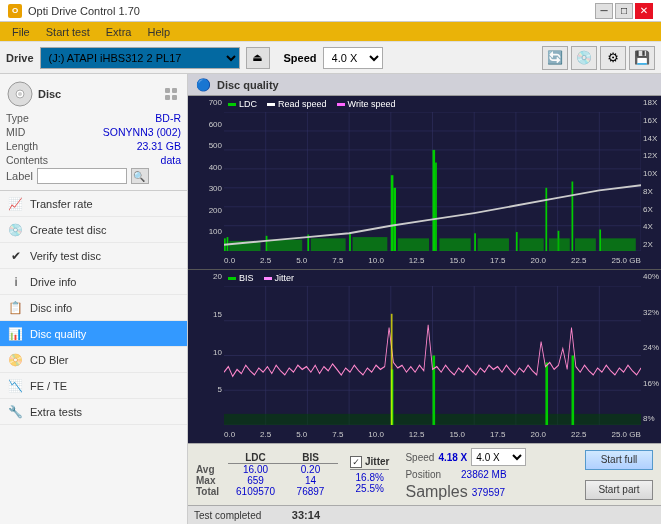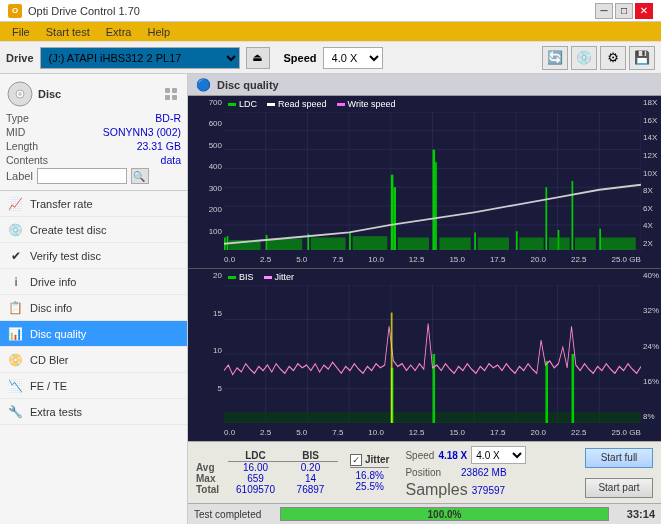--- a/index.html
+++ b/index.html
@@ -484,21 +484,17 @@
 
         <div class="btn-group" style="margin-left:auto;">
           <button class="start-btn highlight">Start full</button>
           <button class="start-btn">Start part</button>
         </div>
       </div>
     </div>
 
     <div class="progress-bar-container">
       <span class="status-text">Test completed</span>
-      <div class="progress-bar">
-        <div class="progress-fill"></div>
-        <div class="progress-text">100.0%</div>
-      </div>
       <span class="time-display">33:14</span>
     </div>
 
   </div>
 </div>
 
 </body></html>

